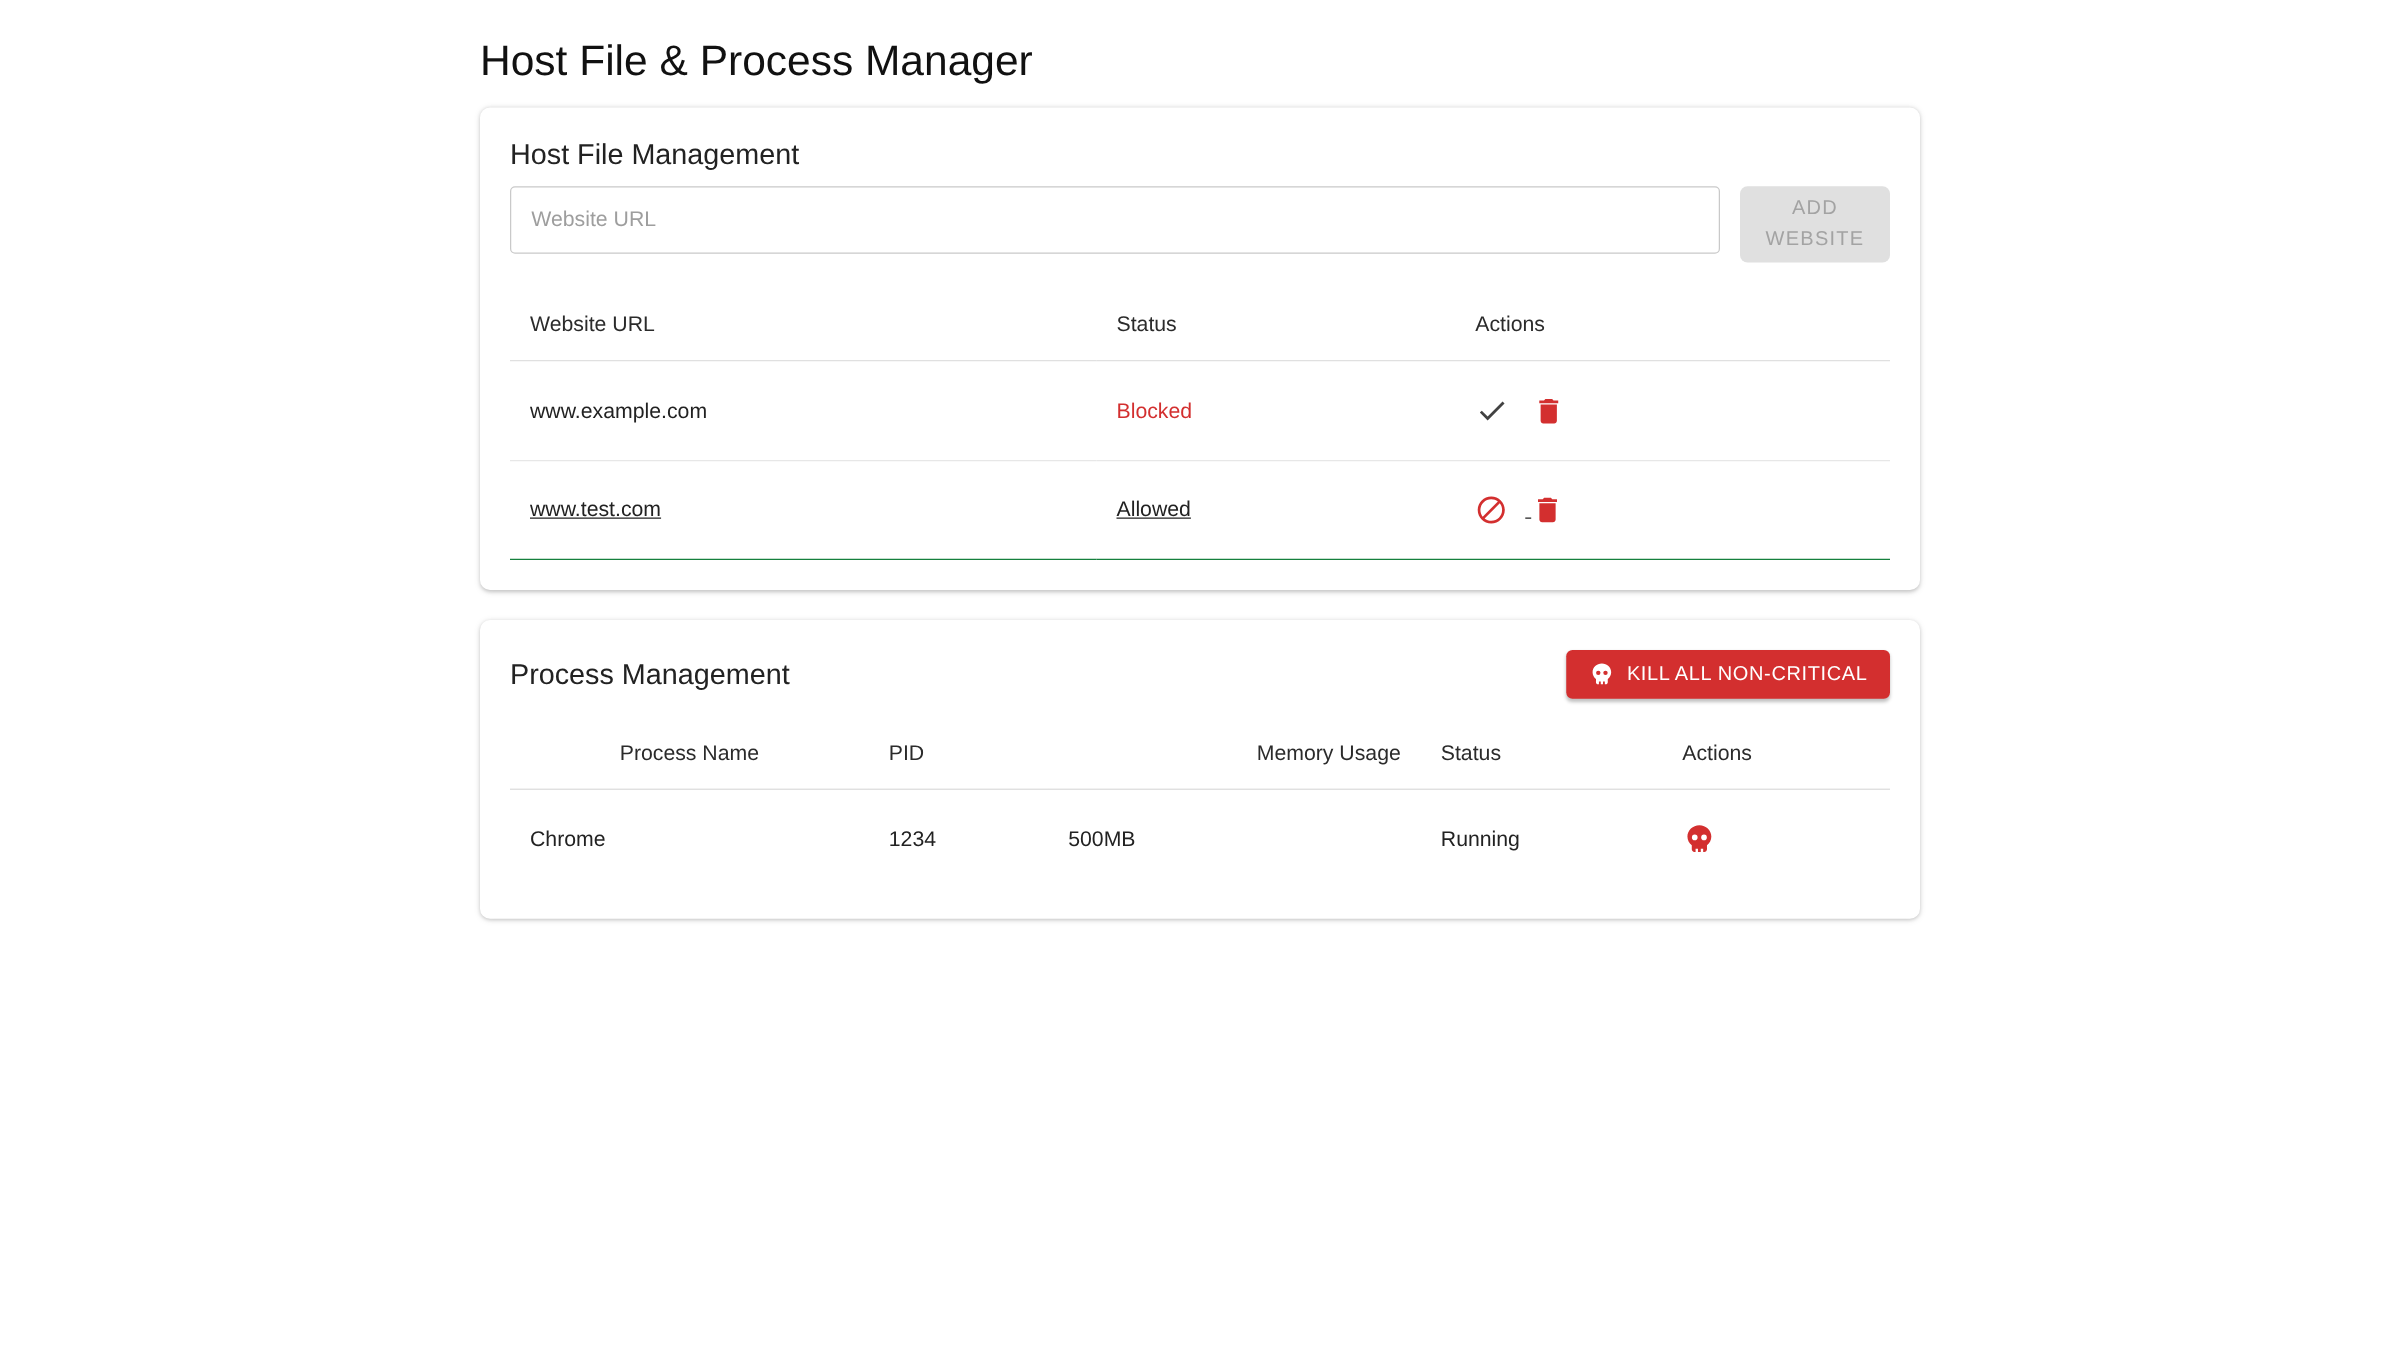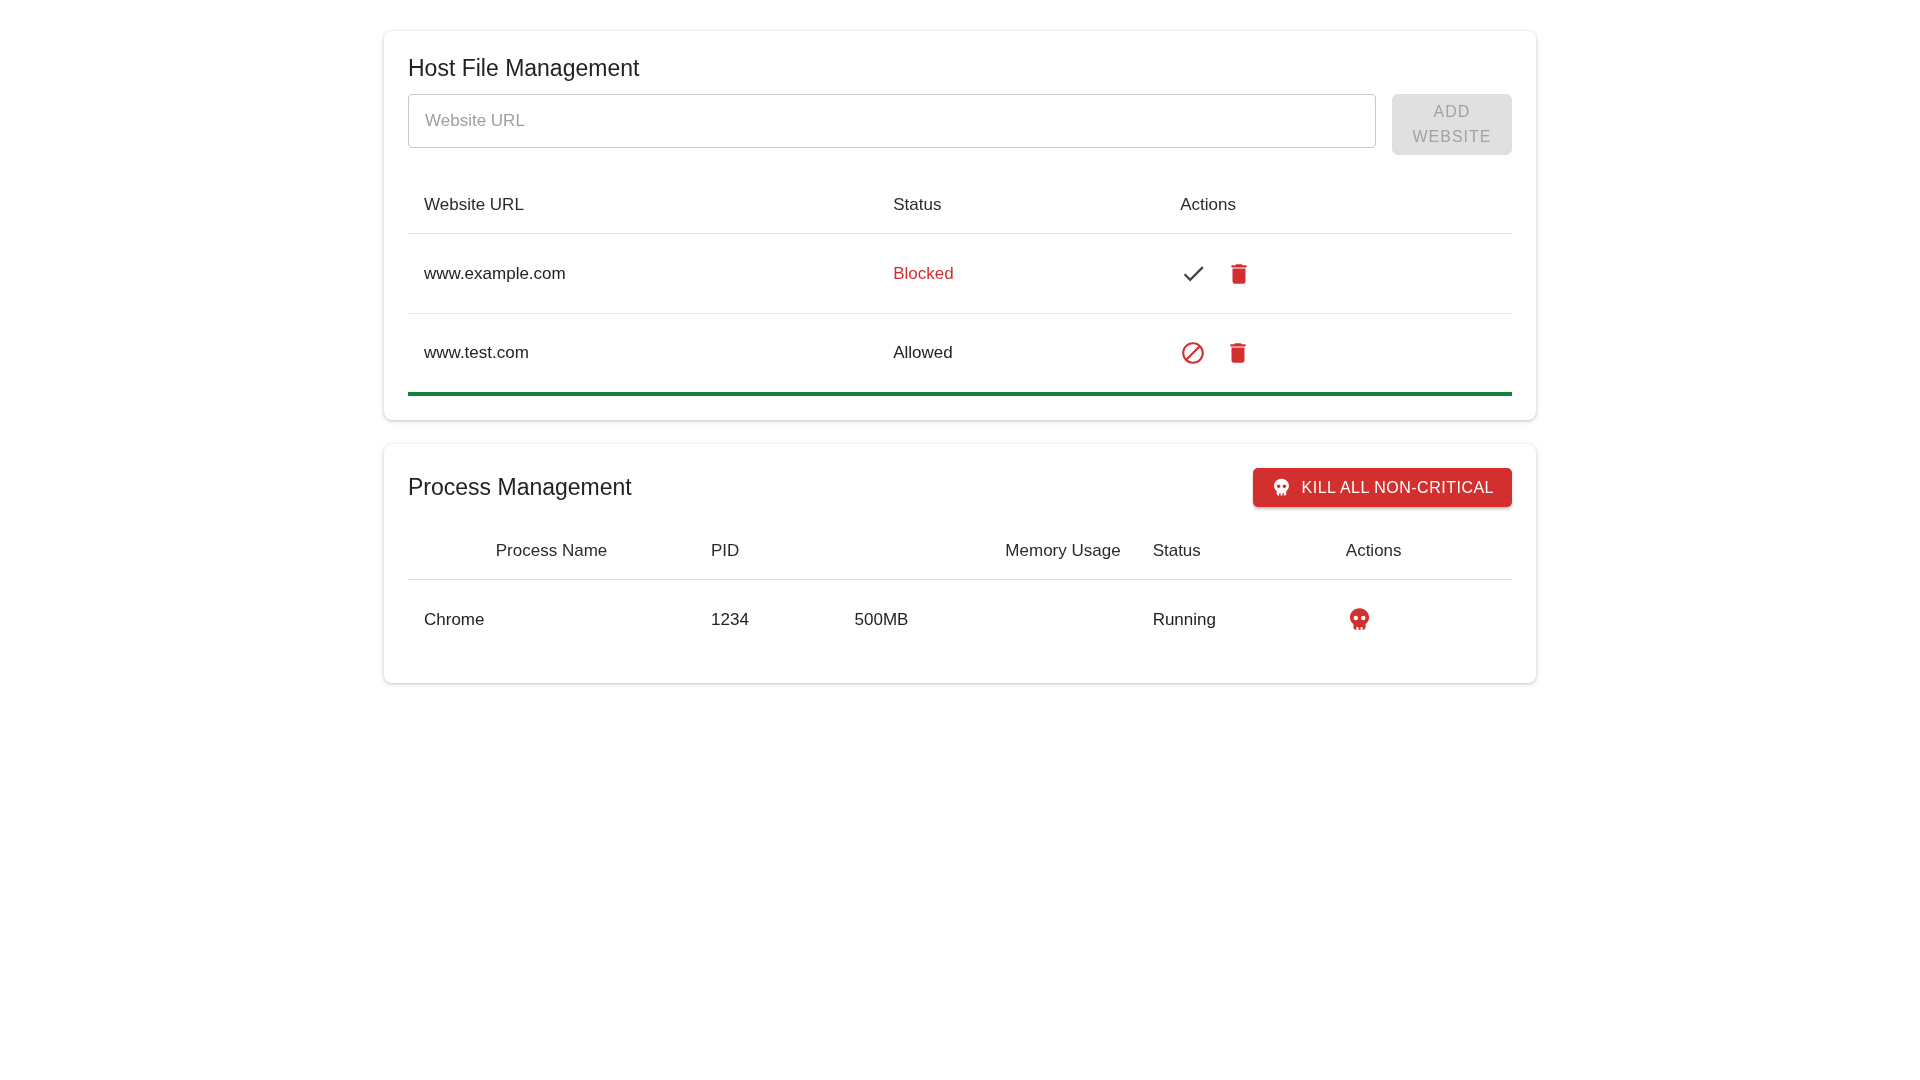--- a/index.html
+++ b/index.html
@@ -53,21 +53,21 @@
   
   table { width: 100%; border-collapse: collapse; table-layout: fixed; font-size: 17px; }
   .host-table { margin-top: 22px; }
   .proc-table { margin-top: 16px; }
   th {
     text-align: left; font-weight: 400; color: #2b2b2b;
     padding: 18px 16px; border-bottom: 1px solid #e0e0e0;
   }
   td { padding: 26px 16px; border-bottom: 1px solid #e7e7e7; color: #222; }
   tbody tr:last-child td { border-bottom: none; }
-  .host-table tbody tr:last-child td { border-bottom: 4px solid #15803d; }
+  .host-table tbody tr:last-child td { border-bottom: 1px solid #15803d; text-decoration: underline; }
 
   .host-table .col-url { width: 42.5%; }
   .host-table .col-status { width: 26%; }
   .host-table .col-actions { width: 31.5%; }
 
   .proc-table .col-name { width: 26%; text-align: center; }
   .proc-table .col-pid { width: 13%; }
   .proc-table .col-mem { width: 27%; text-align: right; }
   .proc-table .col-pstatus { width: 17.5%; }
   .proc-table .col-pactions { width: 16.5%; }
@@ -104,20 +104,21 @@
   tr .skull-body { fill: #d32f2f; }
   tr .skull-eye  { fill: #ffffff; }
   tr[data-critical="true"] .skull-body { fill: #a8a8a8; }
   tr[data-critical="true"] .skull-eye  { fill: #fcdbdb; }
 </style>
 </head>
 <body>
 
 <div class="container">
 
+  <h1 class="page-title">Host File &amp; Process Manager</h1>
 
   <section class="card">
     <h2 class="card-title">Host File Management</h2>
 
     <div class="input-row">
       <input type="text" class="url-input" placeholder="Website URL" style="">
       <button class="add-btn">ADD WEBSITE</button>
     </div>
 
     <table class="host-table">

